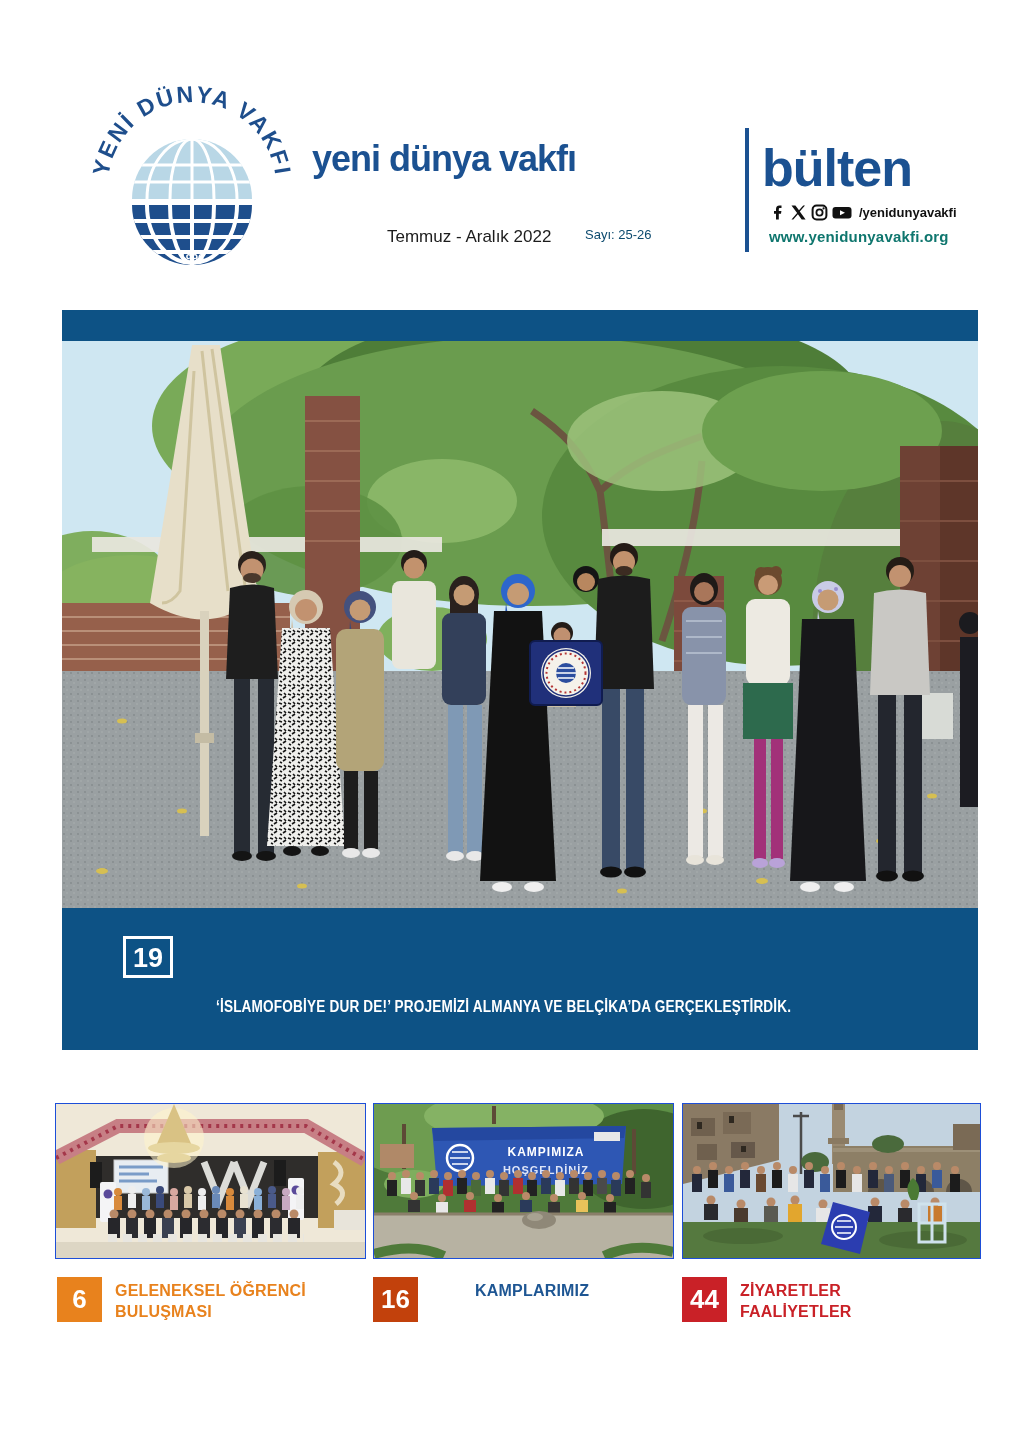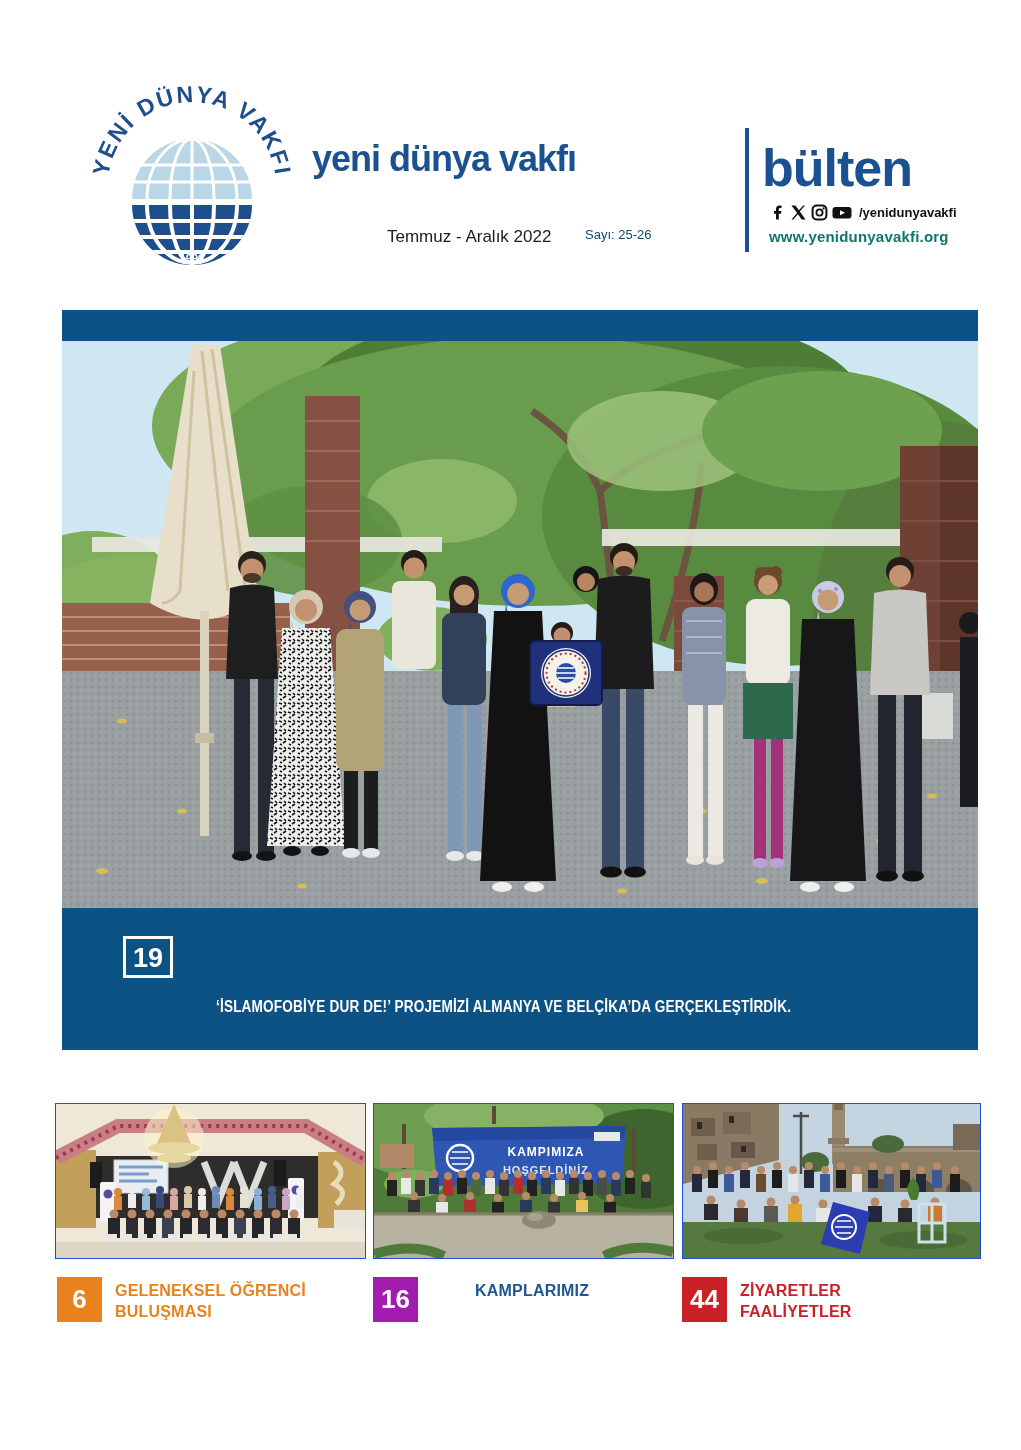--- a/index.html
+++ b/index.html
@@ -36,21 +36,21 @@
   .thumb{border:1px solid #1d4ed8;overflow:hidden;background:#888;}
   #thumb-1{left:55px;top:1103px;width:309px;height:154px;}
   #thumb-2{left:373px;top:1103px;width:299px;height:154px;}
   #thumb-3{left:682px;top:1103px;width:297px;height:154px;}
   .thumb svg{display:block;width:100%;height:100%;}
 
   
   .badge{width:45px;height:45px;color:#fff;font-size:26px;font-weight:bold;
          display:flex;align-items:center;justify-content:center;}
   #badge-1{left:57px;top:1277px;background:#E8821D;}
-  #badge-2{left:373px;top:1277px;background:#a21caf;}
+  #badge-2{left:373px;top:1277px;background:#c2410c;}
   #badge-3{left:682px;top:1277px;background:#C92127;}
   .toc-label{font-size:16px;font-weight:bold;line-height:21px;letter-spacing:0.2px;}
   #label-1{left:115px;top:1280px;color:#E8821D;}
   #label-2{left:431px;top:1280px;color:#1E5693;margin-left:44px;}
   #label-3{left:740px;top:1280px;color:#C92127;}
 </style>
 </head>
 <body>
 
 <div id="page">

